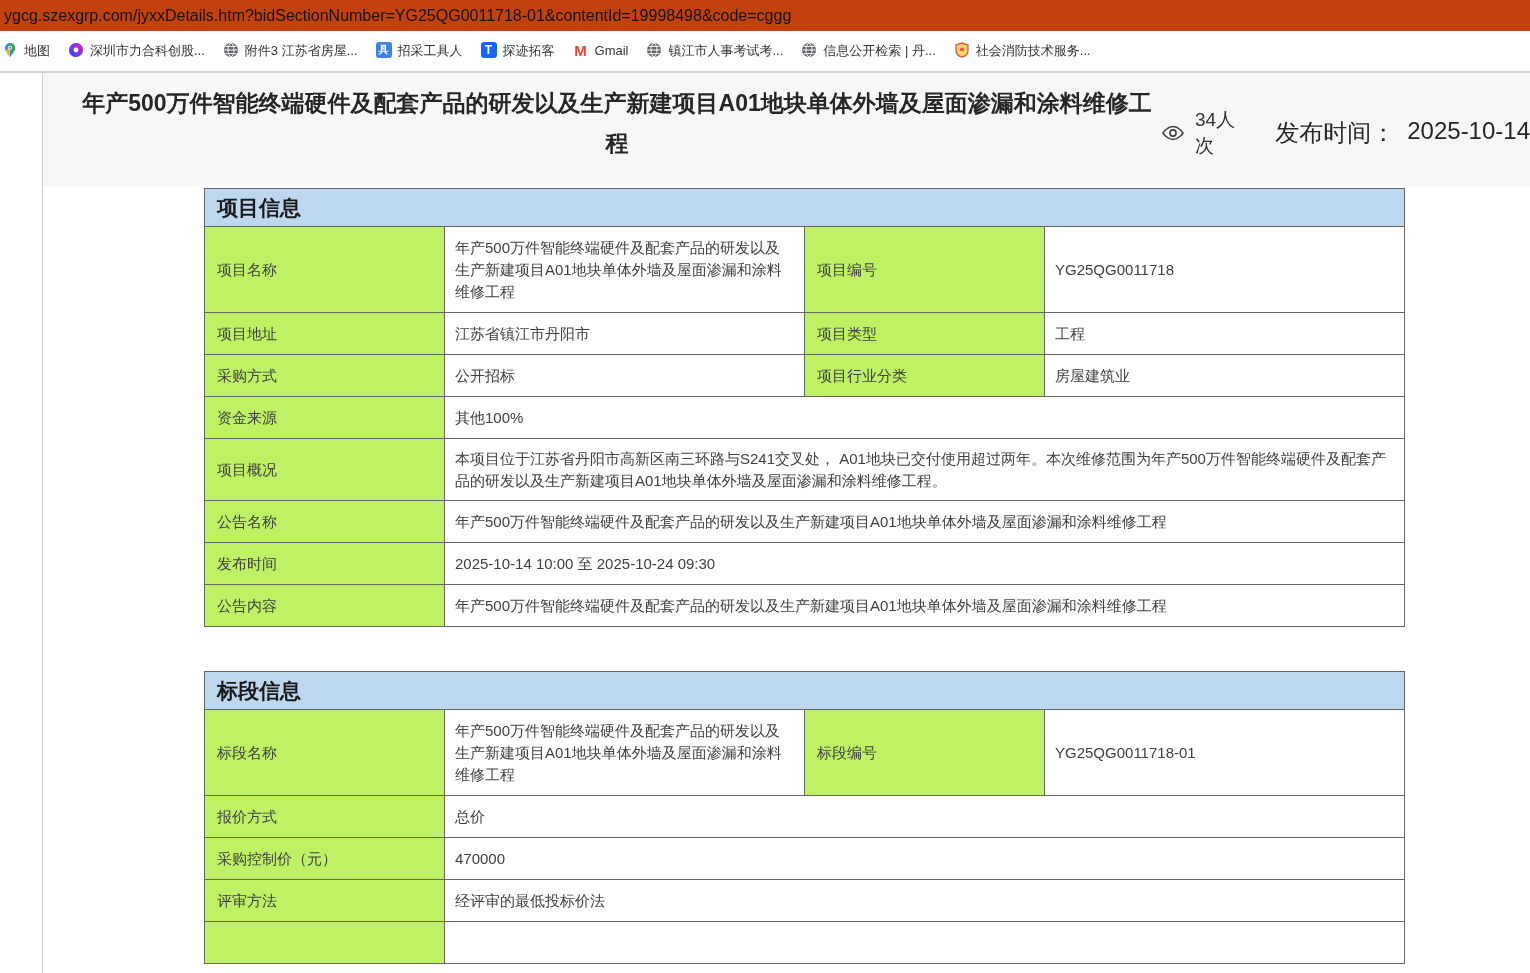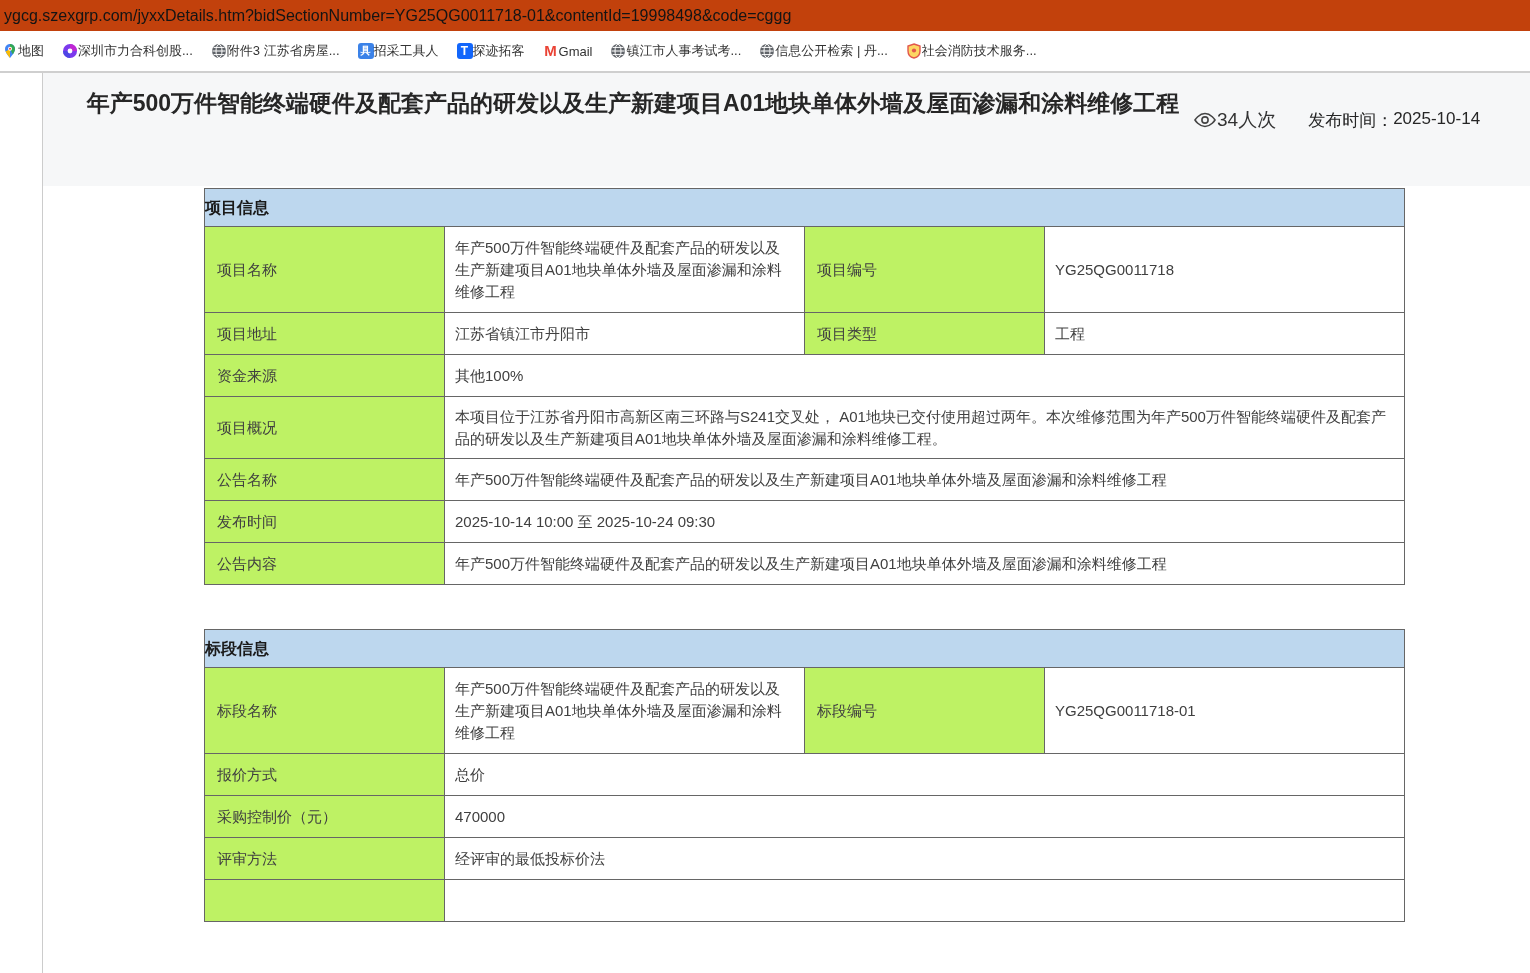--- a/index.html
+++ b/index.html
@@ -12,45 +12,45 @@
   
   .url-bar {
     height:31px; background:#c2410c; display:flex; align-items:center;
     padding:0 4px; font-size:16px; color:#141414; white-space:nowrap; overflow:hidden;
   }
   
   .bookmarks-bar {
     height:42px; background:#ffffff; border-bottom:2px solid #cfcfcf;
     display:flex; align-items:center; gap:18px; padding-left:2px;
   }
-  .bookmark { display:flex; align-items:center; font-size:13px; color:#333; cursor:pointer; white-space:nowrap; }
+  .bookmark { display:flex; gap:6px; font-size:13px; color:#333; cursor:pointer; white-space:nowrap; }
   .bm-icon { width:16px; height:16px; flex:0 0 16px; display:flex; align-items:center; justify-content:center; }
   .icon-square { width:16px; height:16px; border-radius:3px; color:#fff; display:flex; align-items:center; justify-content:center; font-weight:bold; }
   .icon-square.tool { background:#3b82e8; font-size:10px; }
   .icon-square.tanji { background:#1266fb; font-size:12px; }
   .gmail-m { color:#ea4335; font-weight:bold; font-size:15px; line-height:16px; }
   
   .content { margin-left:42px; border-left:1px solid #cccccc; height:944px; }
   .title-band {
     background:#f6f7f8; height:113px; display:flex; align-items:flex-start;
     padding-top:10px;
   }
   .page-title {
     width:1150px; padding-left:30px; text-align:center;
     font-size:23px; font-weight:bold; line-height:40px; color:#262626;
   }
   .meta { display:flex; align-items:center; margin-top:24px; }
-  .view-count { display:flex; align-items:center; gap:5px; font-size:19px; color:#333; margin-left:0; }
-  .publish { margin-left:32px; font-size:17px; color:#262626; display:flex; white-space:nowrap; }
+  .view-count { display:flex; align-items:center; gap:5px; font-size:19px; color:#333; margin-left:10px; }
+  .publish { margin-left:32px; font-size:24px; color:#262626; display:flex; gap:12px; white-space:nowrap; }
   
   .tables { margin-left:161px; width:1200px; padding-top:2px; }
   table { border-collapse:collapse; width:1200px; table-layout:fixed; font-size:15px; color:#404040; }
   td { border:1px solid #666; padding:4px 10px; word-break:break-all; line-height:22px; vertical-align:middle; background:#fff; }
   td.label { background:#bef264; padding-left:12px; }
-  tr.section-header td { background:#bdd7ee; font-weight:bold; font-size:16px; color:#1a1a1a; padding-left:0; }
+  tr.section-header td { background:#bdd7ee; font-weight:bold; font-size:21px; color:#1a1a1a; padding-left:12px; }
   tr.r-hd { height:38px; }
   tr.r-lg { height:86px; }
   tr.r-md { height:62px; }
   tr.r-sm { height:42px;padding-left:12px; }
   .table-gap { height:44px; }
 </style>
 </head>
 <body>
 
 <div class="url-bar">
@@ -184,20 +184,26 @@
         <td class="label">项目编号</td>
         <td>YG25QG0011718</td>
       </tr>
       <tr class="r-sm">
         <td class="label">项目地址</td>
         <td>江苏省镇江市丹阳市</td>
         <td class="label">项目类型</td>
         <td>工程</td>
       </tr>
       <tr class="r-sm">
+        <td class="label">采购方式</td>
+        <td>公开招标</td>
+        <td class="label">项目行业分类</td>
+        <td>房屋建筑业</td>
+      </tr>
+      <tr class="r-sm">
         <td class="label">资金来源</td>
         <td colspan="3">其他100%</td>
       </tr>
       <tr class="r-md">
         <td class="label">项目概况</td>
         <td colspan="3">本项目位于江苏省丹阳市高新区南三环路与S241交叉处， A01地块已交付使用超过两年。本次维修范围为年产500万件智能终端硬件及配套产品的研发以及生产新建项目A01地块单体外墙及屋面渗漏和涂料维修工程。</td>
       </tr>
       <tr class="r-sm">
         <td class="label">公告名称</td>
         <td colspan="3">年产500万件智能终端硬件及配套产品的研发以及生产新建项目A01地块单体外墙及屋面渗漏和涂料维修工程</td>

